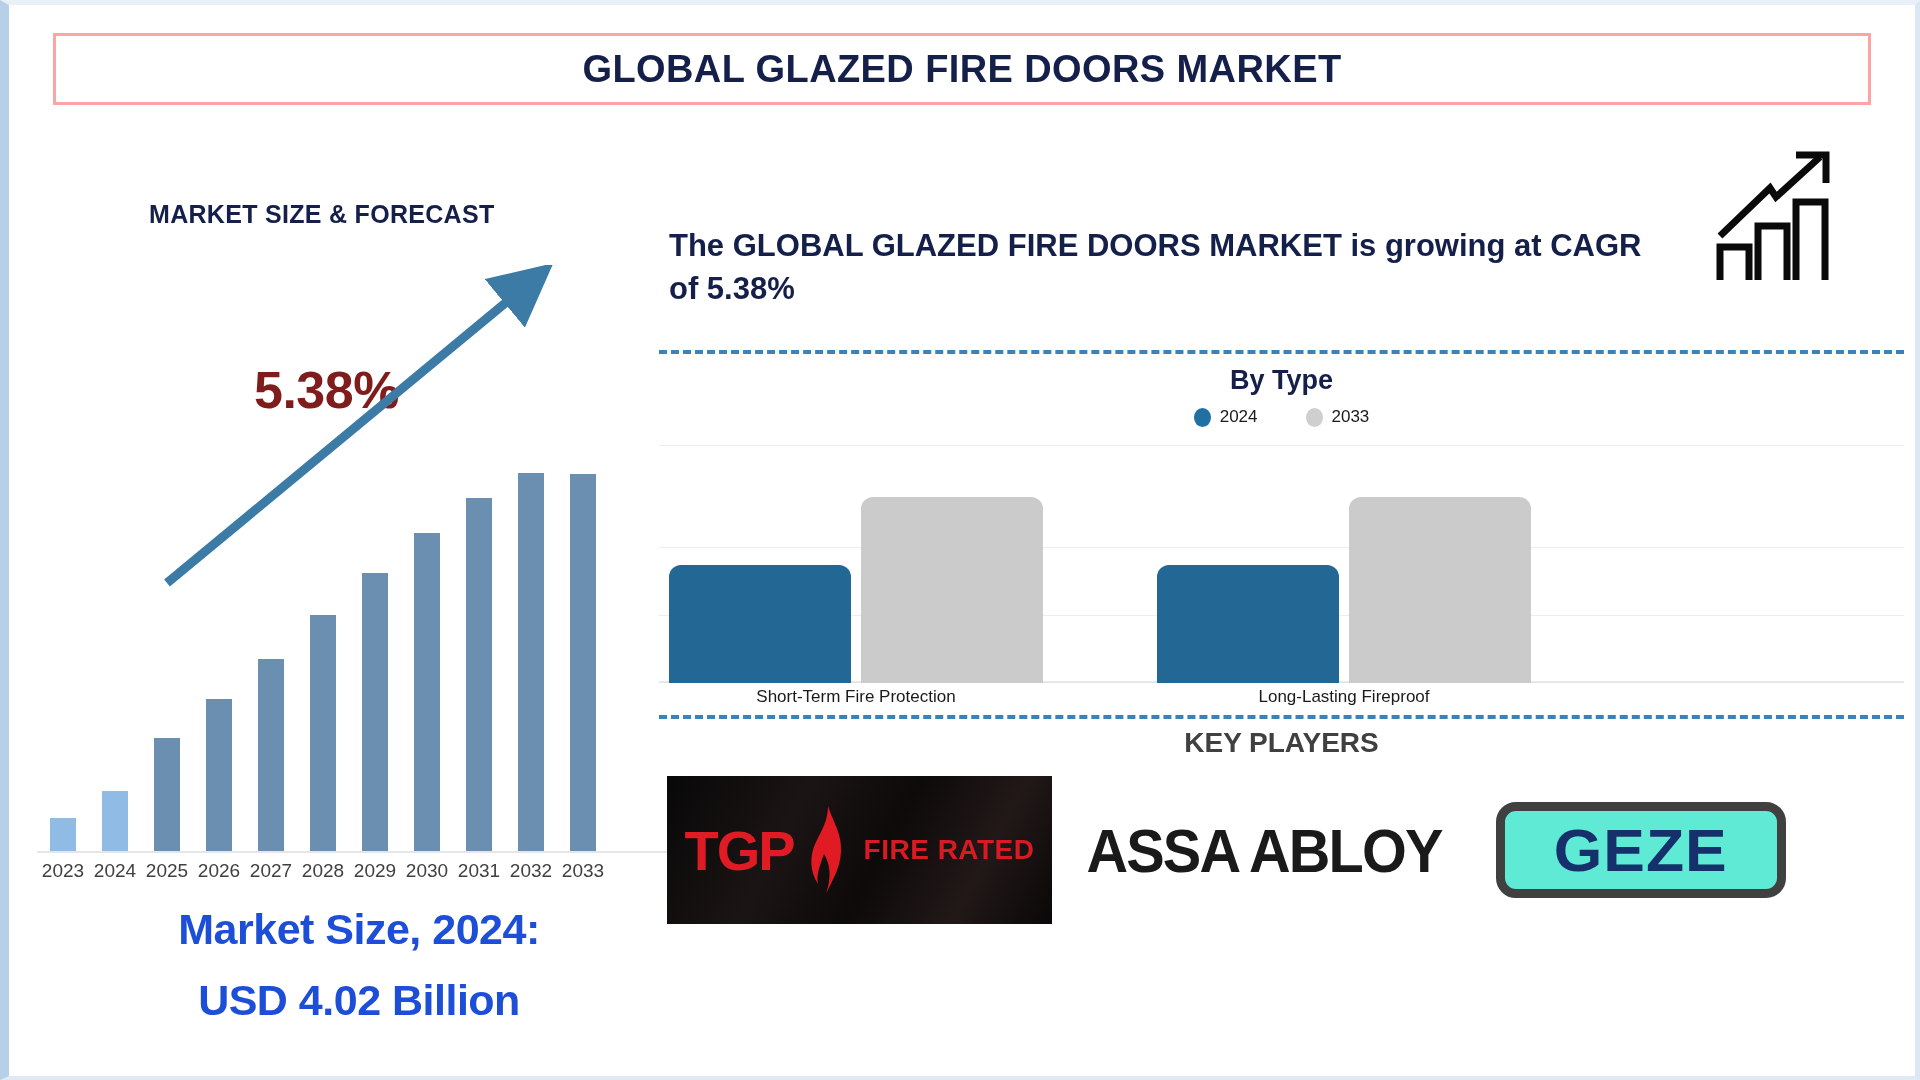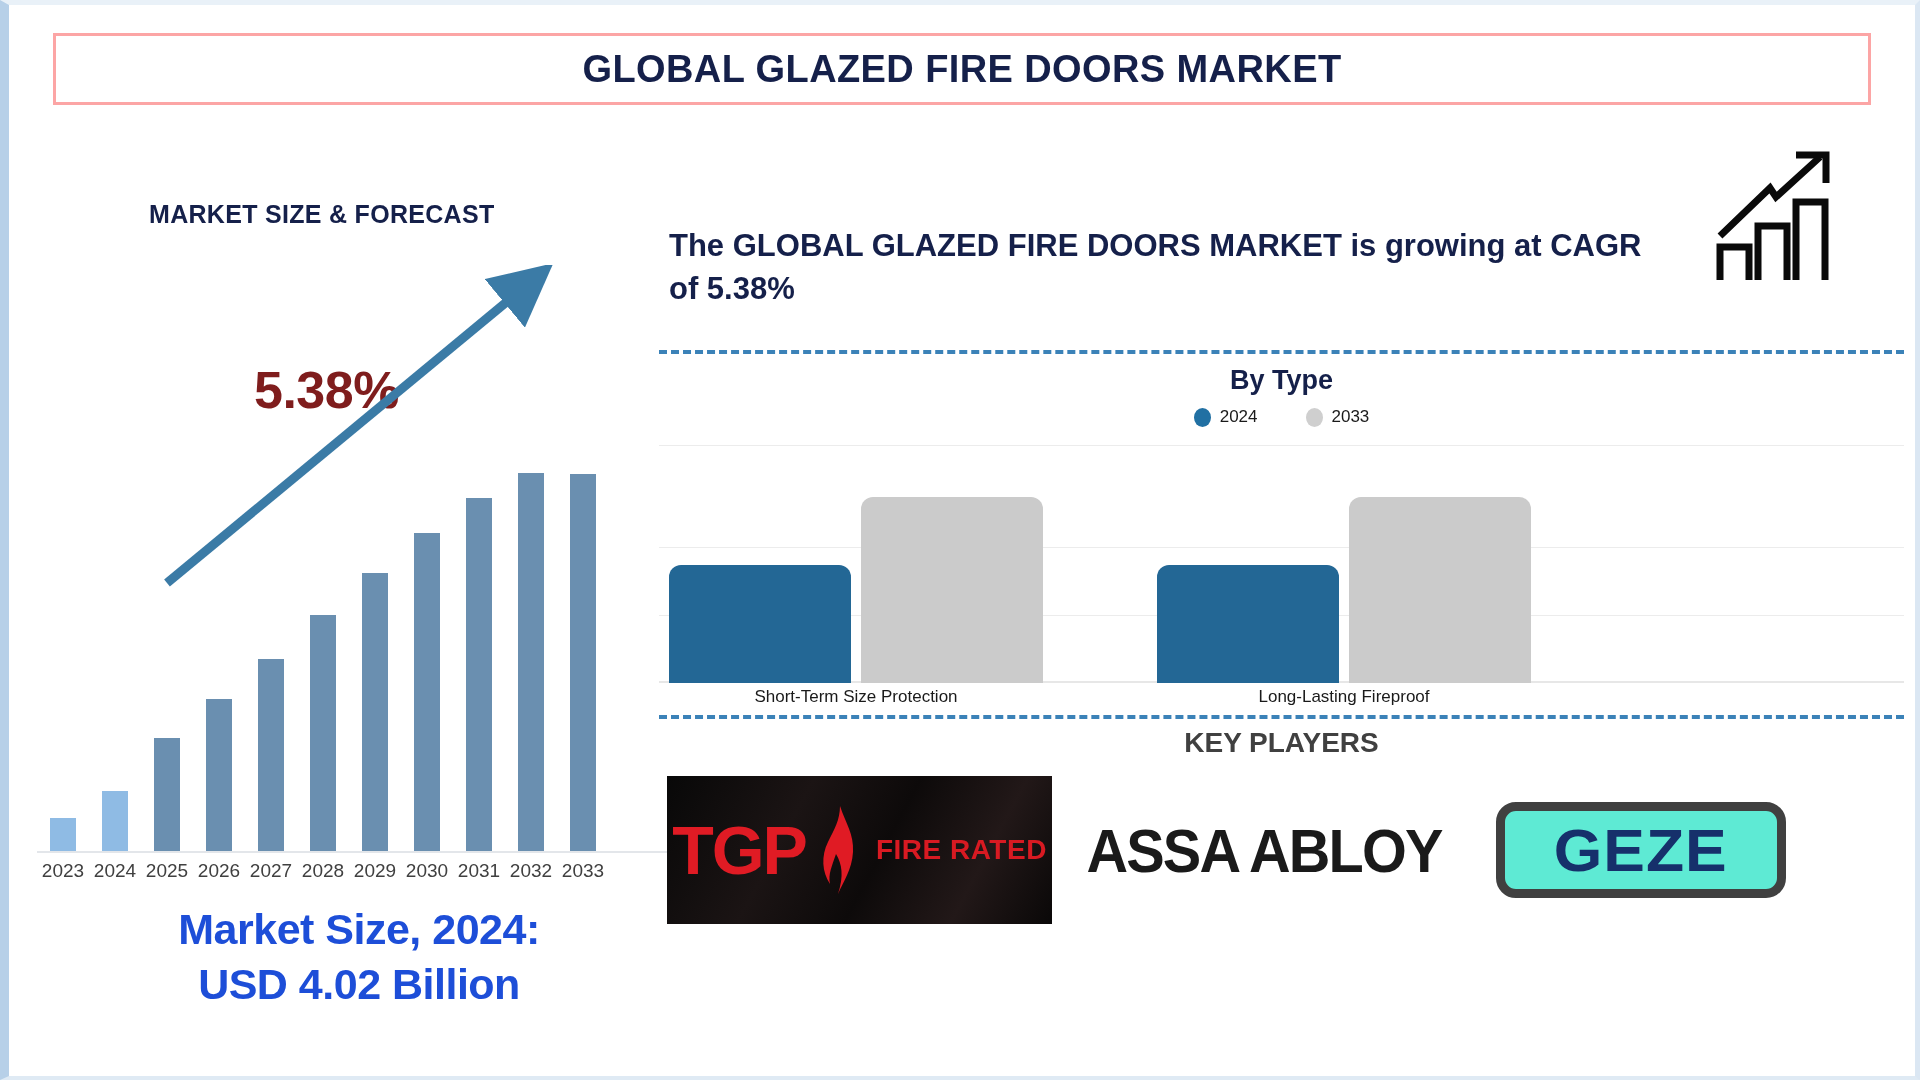--- a/index.html
+++ b/index.html
@@ -79,21 +79,21 @@
     width: 52px; text-align: center;
     font-size: 19px; color: #404040;
     font-family: "Liberation Sans", sans-serif;
   }
   #market-size-block {
     position: absolute; left: 40px; top: 790px;
     width: 620px; text-align: center;
     color: #1d4ed8;
   }
   #ms-line1 { font-size: 43px; font-weight: 700; letter-spacing: -0.5px; }
-  #ms-line2 { font-size: 43px; font-weight: 700; letter-spacing: -0.5px; margin-top: 6px; }
+  #ms-line2 { font-size: 43px; font-weight: 700; letter-spacing: -0.5px; margin-top: 22px; }
 
   
   #right-panel { position: absolute; left: 650px; top: 110px; width: 1265px; height: 960px; }
 
   #cagr-statement {
     position: absolute; left: 10px; top: 110px;
     width: 1000px;
     font-size: 31px; font-weight: 700; line-height: 1.38;
     color: #15204a;
   }
@@ -145,21 +145,21 @@
   }
   #logo-tgp {
     position: relative;
     width: 385px; height: 148px;
     background: linear-gradient(118deg,#080808 0%,#1b1414 32%,#0d0a0a 55%,#221818 78%,#0a0808 100%);
     display: flex; align-items: center; justify-content: center;
     margin-left: 8px;
     overflow: hidden;
   }
   #tgp-inner { display: flex; align-items: center; gap: 10px; }
-  #tgp-word { font-size: 68px; font-weight: 700; color: #e01b24; letter-spacing: -2px; }
+  #tgp-word { font-size: 56px; font-weight: 700; color: #e01b24; letter-spacing: -2px; }
   #tgp-flame { width: 44px; height: 92px; }
   #tgp-tag { font-size: 28px; font-weight: 700; color: #d81a22; letter-spacing: 0.5px; margin-left: 6px; }
 
   #logo-assa {
     width: 400px; text-align: center;
     font-size: 62px; font-weight: 700; color: #1a1a1a;
     letter-spacing: -2px;
     transform: scaleX(0.93);
     margin-left: 12px;
   }
@@ -289,21 +289,21 @@
       <div class="gridline" style="top:102px;"></div>
       <div class="gridline" style="top:170px;"></div>
       <div id="bytype-axis"></div>
 
       <div class="tbar blue" style="left:10px; width:182px; height:118px;"></div>
       <div class="tbar gray" style="left:202px; width:182px; height:186px;"></div>
       <div class="tbar blue" style="left:498px; width:182px; height:118px;"></div>
       <div class="tbar gray" style="left:690px; width:182px; height:186px;"></div>
     </div>
 
-    <div class="tcat-label" style="left:10px; width:374px;">Short-Term Size Protection</div>
+    <div class="tcat-label" style="left:10px; width:374px;">Short-Term Fire Protection</div>
     <div class="tcat-label" style="left:498px; width:374px;">Long-Lasting Fireproof</div>
 
     <div class="dashed-div" id="div-2"></div>
 
     <div id="keyplayers-title">KEY PLAYERS</div>
 
     <div id="logo-row">
 
       <div id="logo-tgp">
         <div id="tgp-inner">

